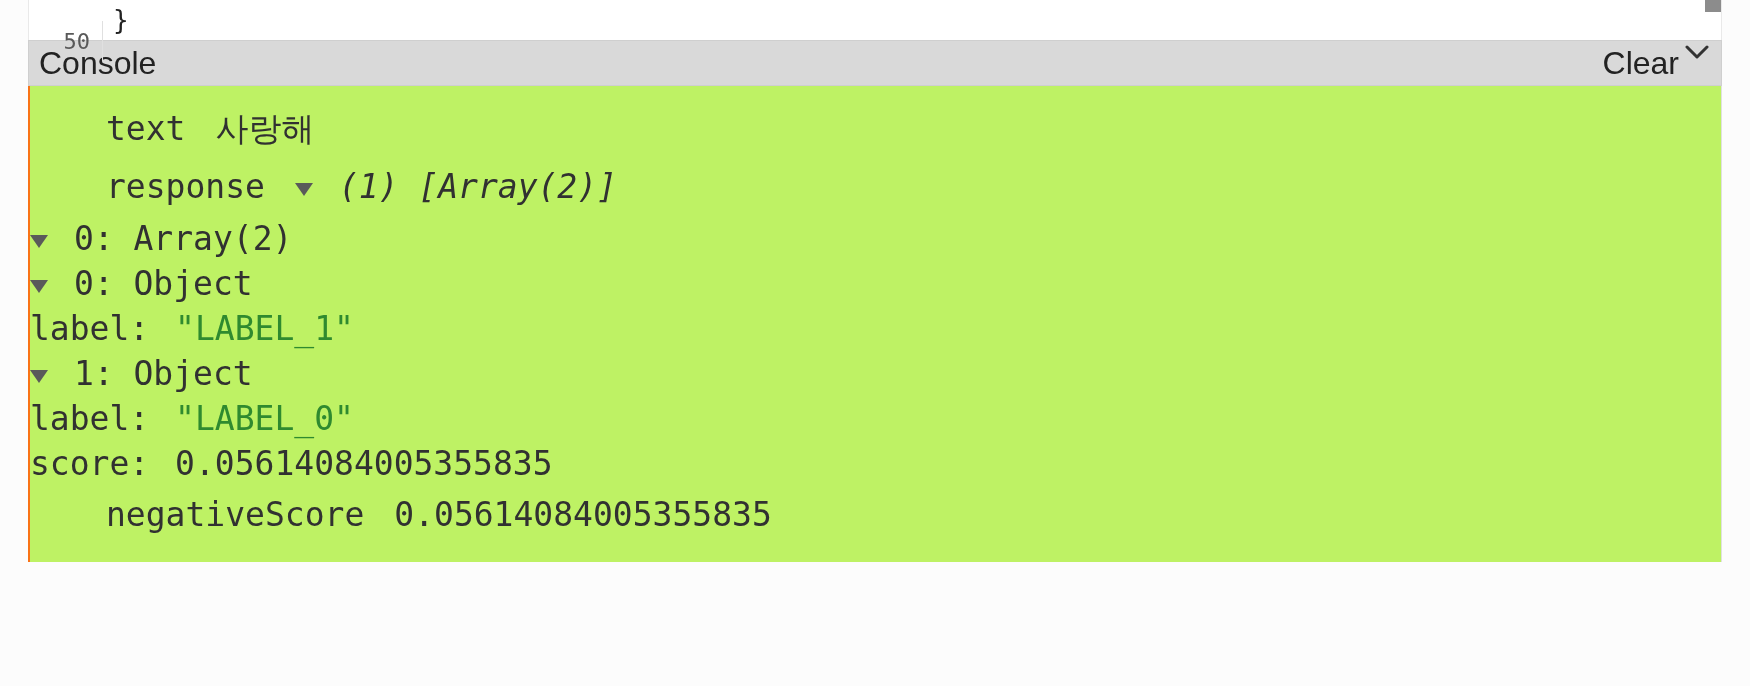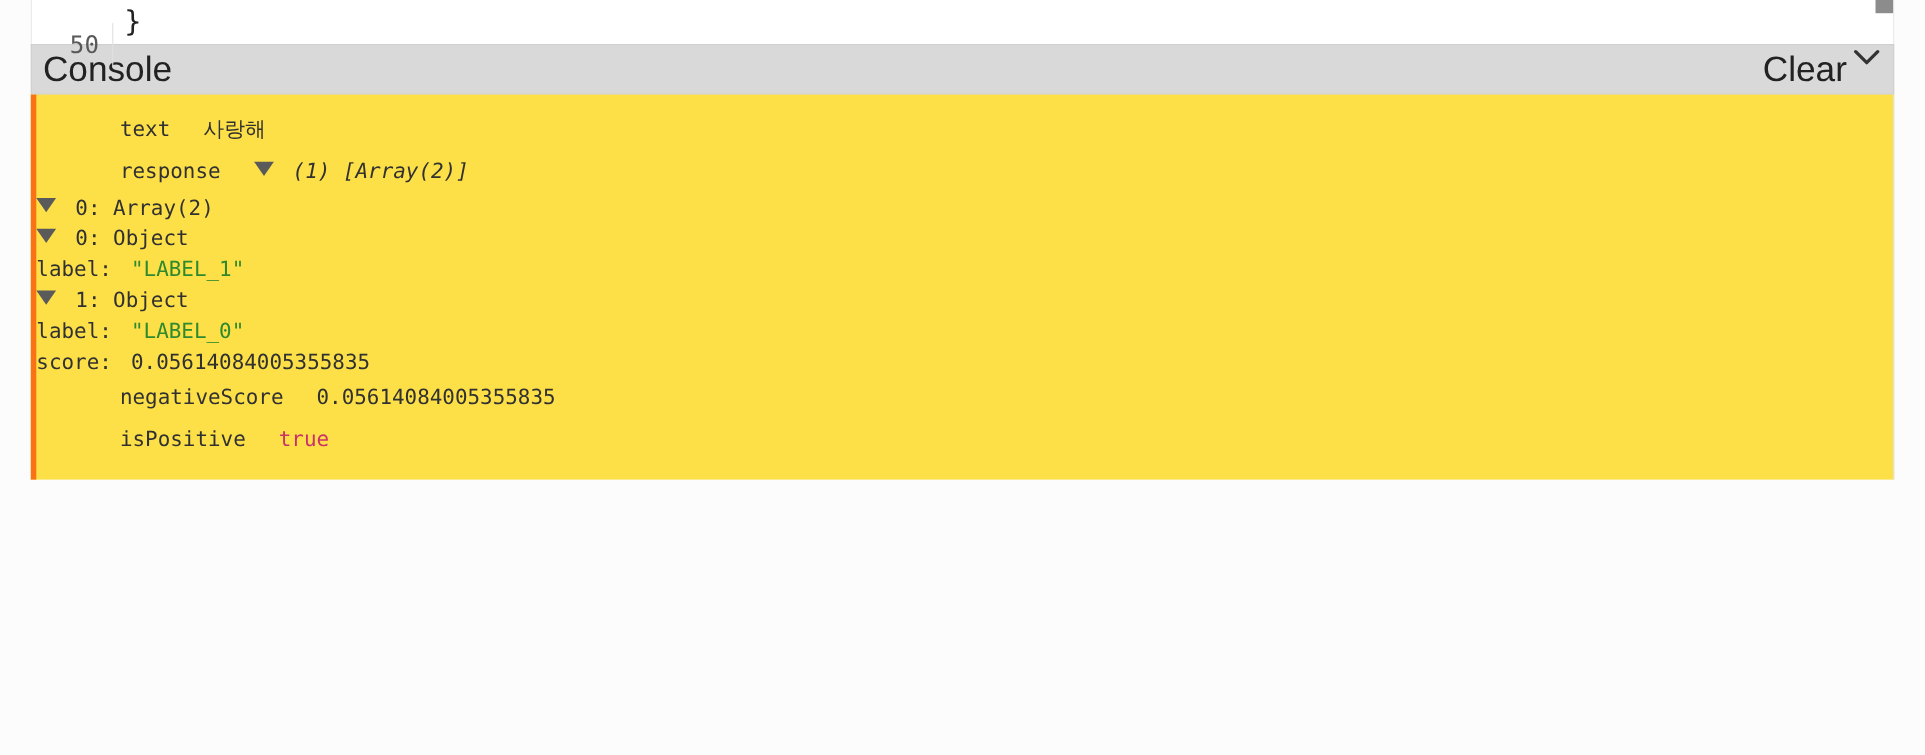--- a/index.html
+++ b/index.html
@@ -74,25 +74,25 @@
   .chev-down {
     display: inline-block;
     width: 24px;
     height: 14px;
   }
   .chev-down svg { display:block; }
 
   
   .console-body {
     margin: 0 28px;
-    background: #fde047;
-    border-left: 5px solid #f97316;
+    background: #bef264;
+    border-left: 2px solid #f97316;
     border-right: 1px solid #e0e0e0;
     padding: 14px 0 18px 0;
-    font-size: 19px;
+    font-size: 33px;
     color: #313131;
   }
   .row {
     display: flex;
     align-items: flex-start;
     padding: 5px 0 5px 76px;
     line-height: 1.45;
   }
   .key {
     color: #313131;
@@ -183,18 +183,14 @@
     <span class="propkey">score:</span><span class="space"></span>
     <span>0.05614084005355835</span>
   </div>
 
 
   <div class="row">
     <span class="key">negativeScore</span>
     <span>0.05614084005355835</span>
   </div>
 
-  <div class="row">
-    <span class="key">isPositive</span>
-    <span class="bool">true</span>
-  </div>
 
 </div>
 
 </body></html>

